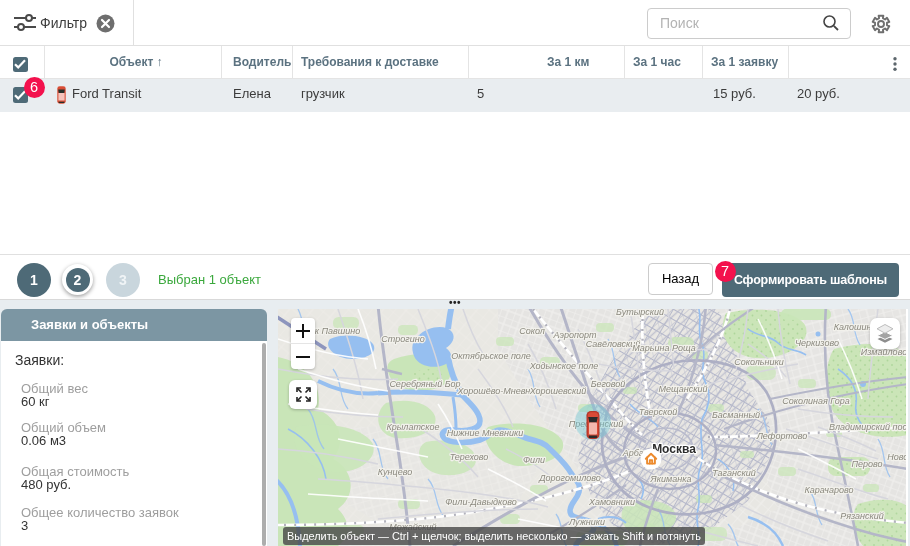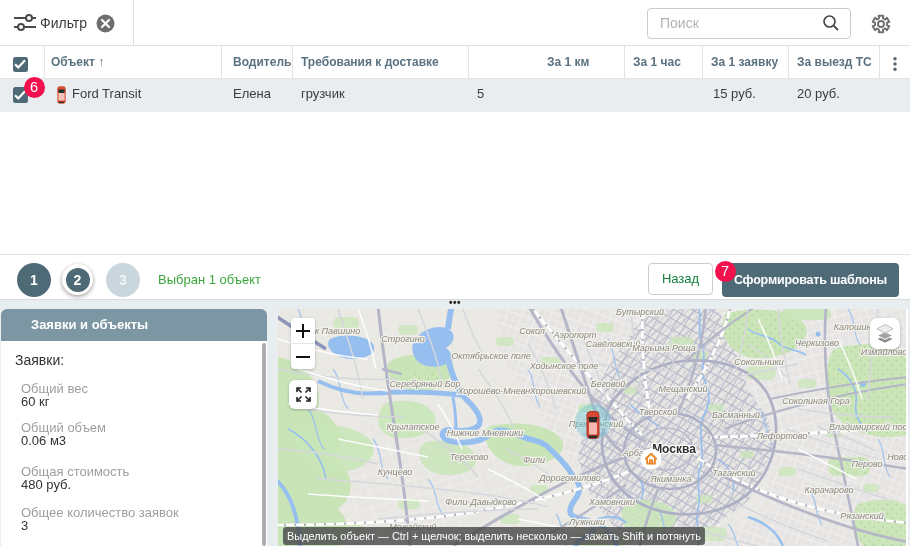--- a/index.html
+++ b/index.html
@@ -20,21 +20,21 @@
 .hc { position:absolute; top:0; height:33px; border-right:1px solid #e4e4e4; font-size:12px; font-weight:700; color:#5b7280; line-height:33px; padding-left:8px; }
 
 #drow { left:0; top:79px; width:910px; height:33px; background:#e9edf0; font-size:13px; color:#3c3c3c; }
 .cb { position:absolute; width:15.5px; height:15.5px; background:#4e6a77; border-radius:2.5px; }
 .badge { position:absolute; width:21px; height:21px; border-radius:50%; background:#f3114d; color:#fff; font-size:14.5px; font-weight:400; text-align:center; line-height:21px; }
 
 
 #stepbar { left:0; top:254px; width:910px; height:46px; background:#fff; border-top:1px solid #e0e0e0; }
 .step { position:absolute; border-radius:50%; color:#fff; font-weight:700; font-size:14px; text-align:center; }
 #selinfo { left:158px; top:17px; font-size:13px; color:#3aa83c; }
-#btnback { left:648px; top:8px; width:65px; height:32px; background:#fff; border:1px solid #ccc; border-radius:4px; font-size:13px; color:#15803d; text-align:center; line-height:30px; }
+#btnback { left:648px; top:8px; width:65px; height:32px; background:#fff; border:1px solid #ccc; border-radius:4px; font-size:13px; color:#000000; text-align:center; line-height:30px; }
 #btnform { left:722px; top:8px; width:177px; height:34px; background:#4e6a77; border-radius:4px; font-size:12.5px; letter-spacing:-0.2px; font-weight:700; color:#fff; text-align:center; line-height:34px; }
 
 
 #divider { left:0; top:299px; width:910px; height:10px; background:#e8edf0; border-top:1px solid #d9d9d9; }
 #dots3 { left:449px; top:-3px; font-size:10px; color:#222; letter-spacing:0.5px; font-weight:700; }
 
 
 #bottom { left:0; top:309px; width:910px; height:237px; background:#e8edf0; }
 #mapwrap { position:absolute; left:278px; top:0; width:630px; height:237px; overflow:hidden; }
 #panel { position:absolute; left:1px; top:0; width:266px; height:237px; }
@@ -77,27 +77,26 @@
       <line x1="11.8" y1="11.8" x2="16" y2="16" stroke="#444" stroke-width="1.8"></line>
     </svg>
     <svg class="abs" style="left:871px;top:13.5px" width="20" height="20" viewBox="0 0 20 20">
         <path transform="rotate(-90 10 10)" d="M18.27,7.63 L18.27,12.37 L15.80,11.89 L14.53,14.08 L16.19,15.97 L12.08,18.34 L11.27,15.97 L8.73,15.97 L7.92,18.34 L3.81,15.97 L5.47,14.08 L4.20,11.89 L1.73,12.37 L1.73,7.63 L4.20,8.11 L5.47,5.92 L3.81,4.03 L7.92,1.66 L8.73,4.03 L11.27,4.03 L12.08,1.66 L16.19,4.03 L14.53,5.92 L15.80,8.11 Z" fill="none" stroke="#6f6f6f" stroke-width="1.9" stroke-linejoin="round"></path>
         <circle cx="10" cy="10" r="3" fill="none" stroke="#6f6f6f" stroke-width="1.9"></circle>
       </svg>
   </div>
 
   <div class="abs" id="thead">
     <div class="hc" style="left:0;width:45px;"></div>
-    <div class="hc" style="left:45px;width:177px;padding-left:6px;">Объект <span style="font-weight:400">↑</span></div>
+    <div class="hc" style="left:45px;width:177px;padding-left:6px;text-align:center;">Объект <span style="font-weight:400">↑</span></div>
     <div class="hc" style="left:222px;width:71px;padding-left:11px;">Водитель</div>
     <div class="hc" style="left:293px;width:176px;">Требования к доставке</div>
     <div class="hc" style="left:539px;width:86px;">За 1 км</div>
     <div class="hc" style="left:625px;width:78px;">За 1 час</div>
     <div class="hc" style="left:703px;width:86px;">За 1 заявку</div>
-    <div class="hc" style="left:789px;width:91px;">За выезд ТС</div>
     <div class="hc" style="left:880px;width:30px;border-right:none;"></div>
     <div class="cb" style="left:12.5px;top:10.5px;"></div>
     <svg class="abs" style="left:14.2px;top:13.2px" width="12" height="10" viewBox="0 0 12 10">
         <path d="M1 5.2 L4.2 8.4 L11 1.2" stroke="#fff" stroke-width="2.2" fill="none"></path>
       </svg>
     <svg class="abs" style="left:893px;top:11px" width="4" height="14" viewBox="0 0 4 14">
       <circle cx="2" cy="1.7" r="1.7" fill="#5c666c"></circle>
         <circle cx="2" cy="7" r="1.7" fill="#5c666c"></circle>
         <circle cx="2" cy="12.3" r="1.7" fill="#5c666c"></circle>
     </svg>

